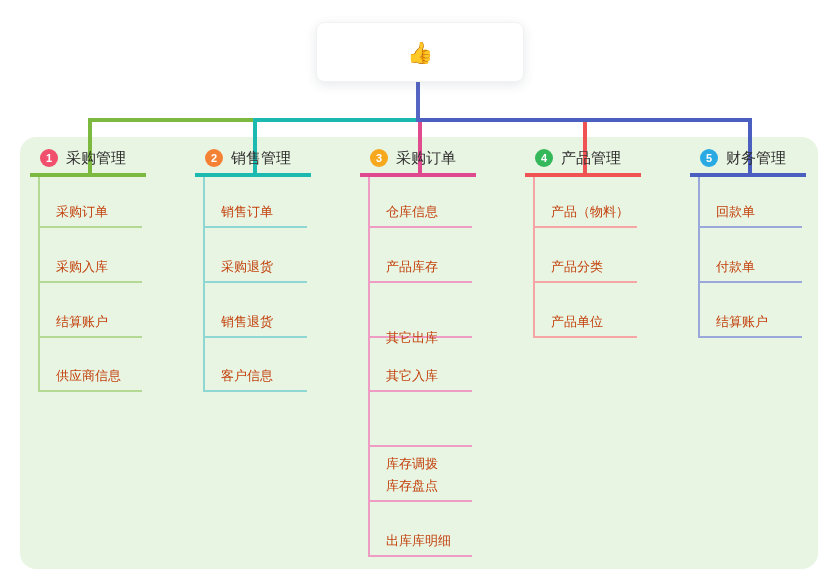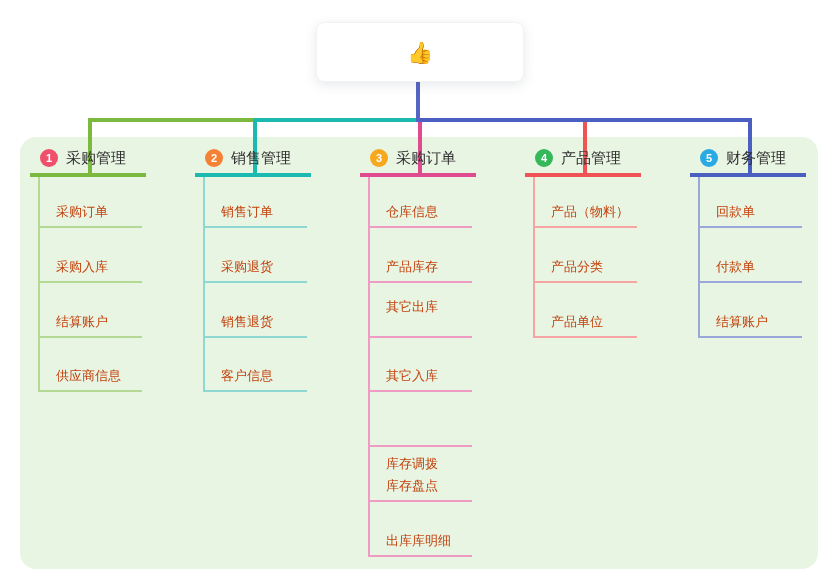--- a/index.html
+++ b/index.html
@@ -99,21 +99,21 @@
       <div class="leaf-label" style="left: 221px; top: 202px;">销售订单</div>
       <div class="leaf-label" style="left: 221px; top: 256.8px;">采购退货</div>
       <div class="leaf-label" style="left: 221px; top: 311.6px;">销售退货</div>
       <div class="leaf-label" style="left: 221px; top: 366.4px;">客户信息</div>
       <div class="branch-header" style="left: 370px; top: 147px;">
         <span class="badge" style="background: rgb(247, 168, 28);">3</span>
         <span>采购订单</span>
       </div>
       <div class="leaf-label" style="left: 386px; top: 202px;">仓库信息</div>
       <div class="leaf-label" style="left: 386px; top: 256.8px;">产品库存</div>
-      <div class="leaf-label" style="left: 386px; top: 297px; font-family: Liberation Serif, serif;">其它出库</div>
+      <div class="leaf-label" style="left: 386px; top: 328px; font-family: Liberation Serif, serif;">其它出库</div>
       <div class="leaf-label" style="left: 386px; top: 366.4px;">其它入库</div>
       <div class="leaf-label" style="left: 386px; top: 421.2px; margin-top: 33px;">库存调拨</div>
       <div class="leaf-label" style="left: 386px; top: 476px;">库存盘点</div>
       <div class="leaf-label" style="left: 386px; top: 530.8px;">出库库明细</div>
       <div class="branch-header" style="left: 535px; top: 147px;">
         <span class="badge" style="background: rgb(53, 184, 90);">4</span>
         <span>产品管理</span>
       </div>
       <div class="leaf-label" style="left: 551px; top: 202px;">产品（物料）</div>
       <div class="leaf-label" style="left: 551px; top: 256.8px;">产品分类</div>

